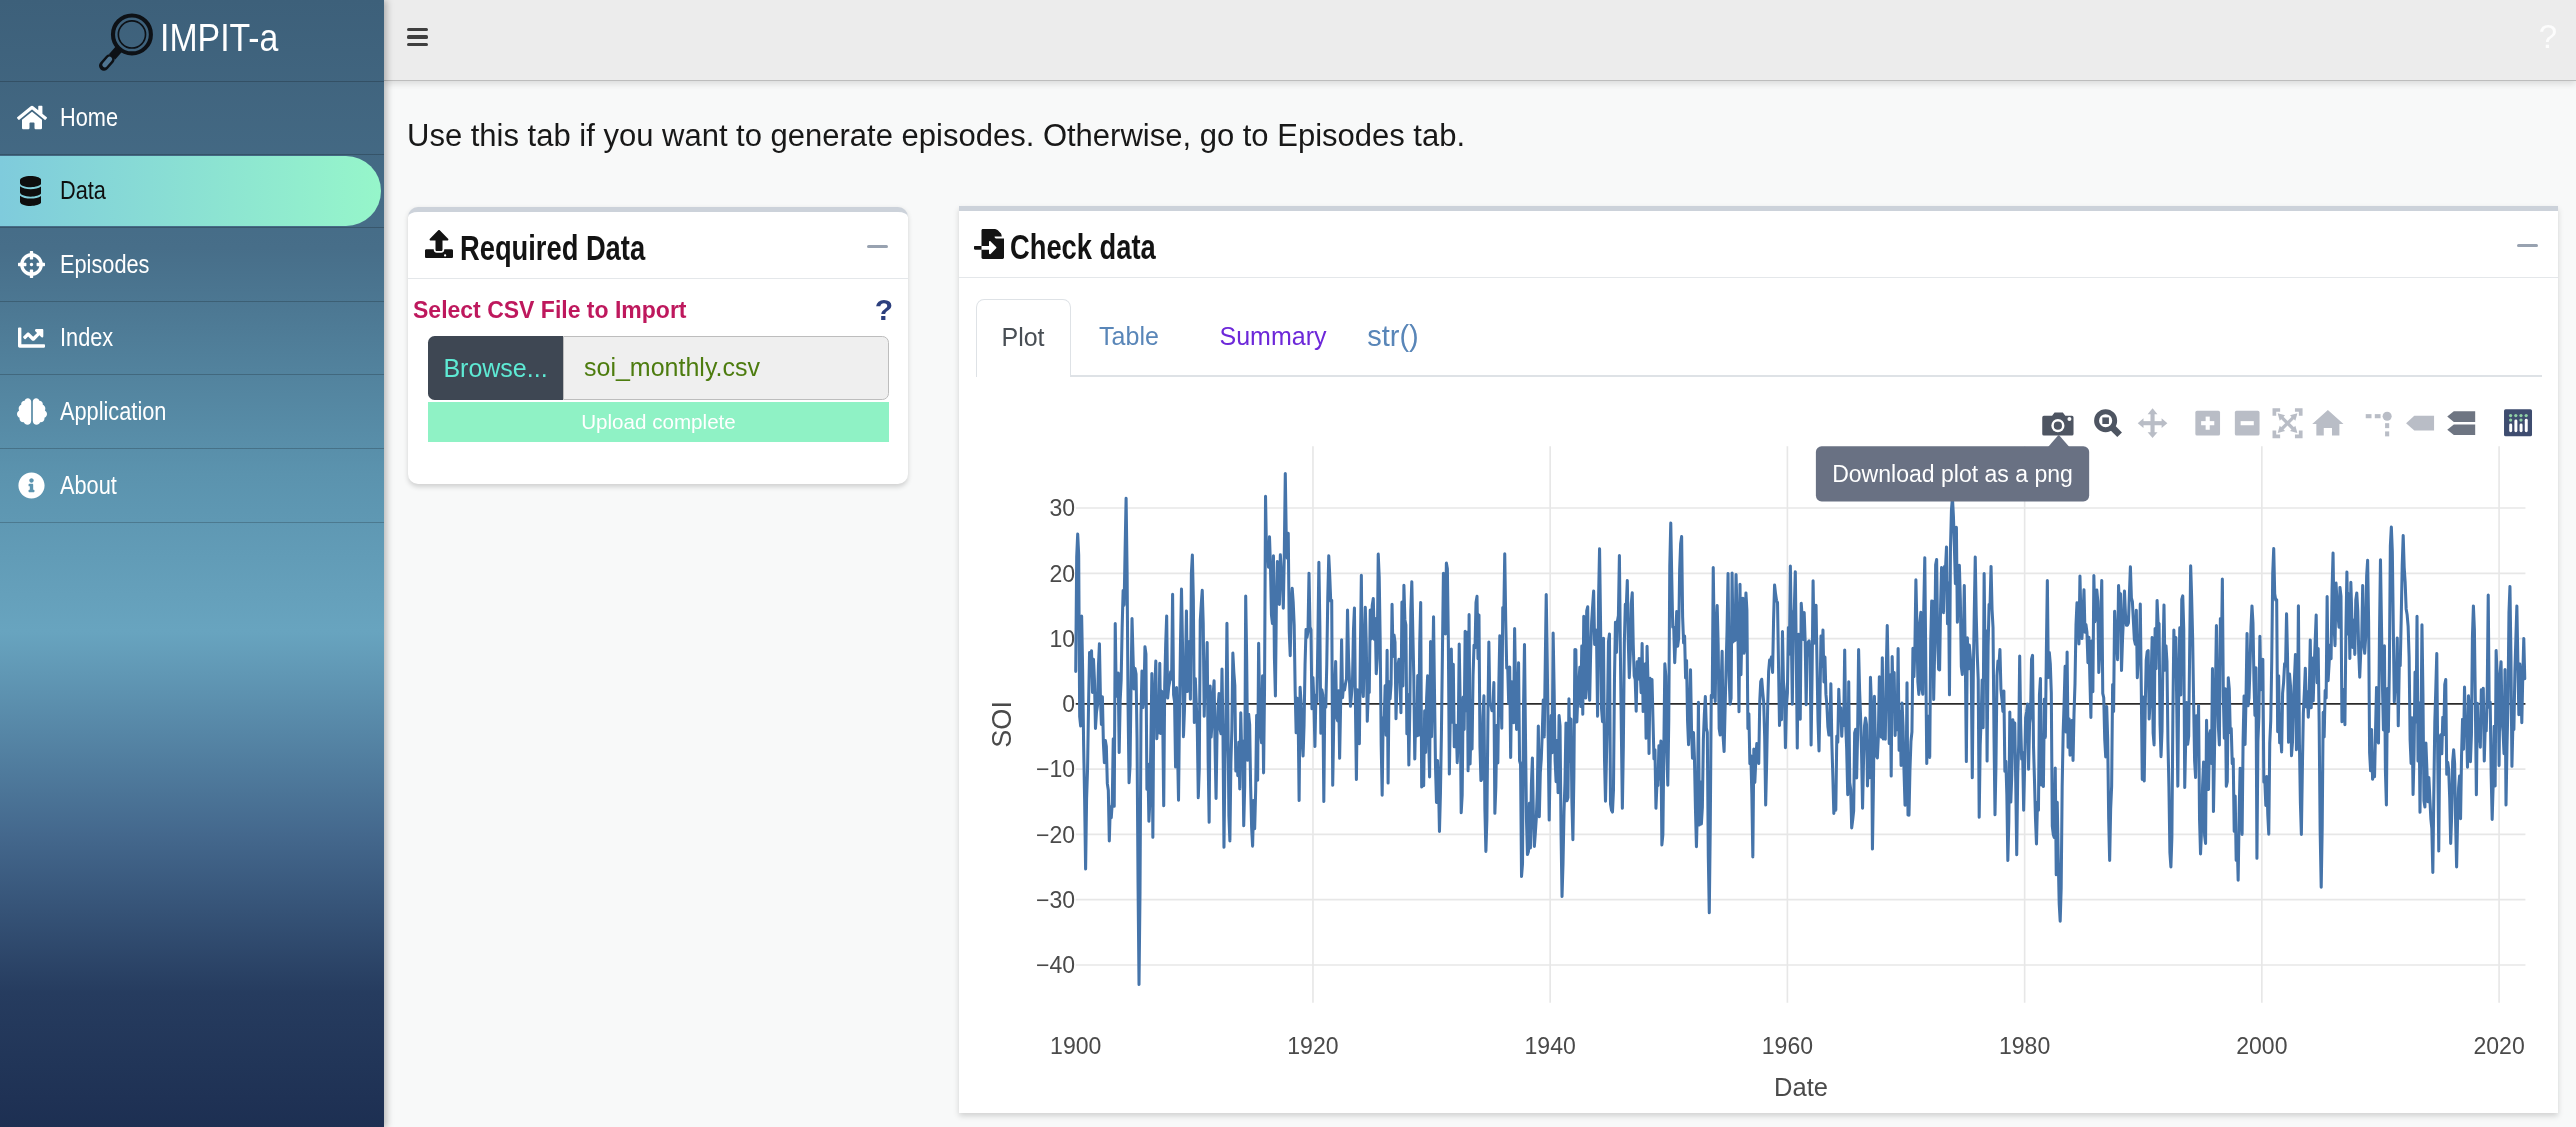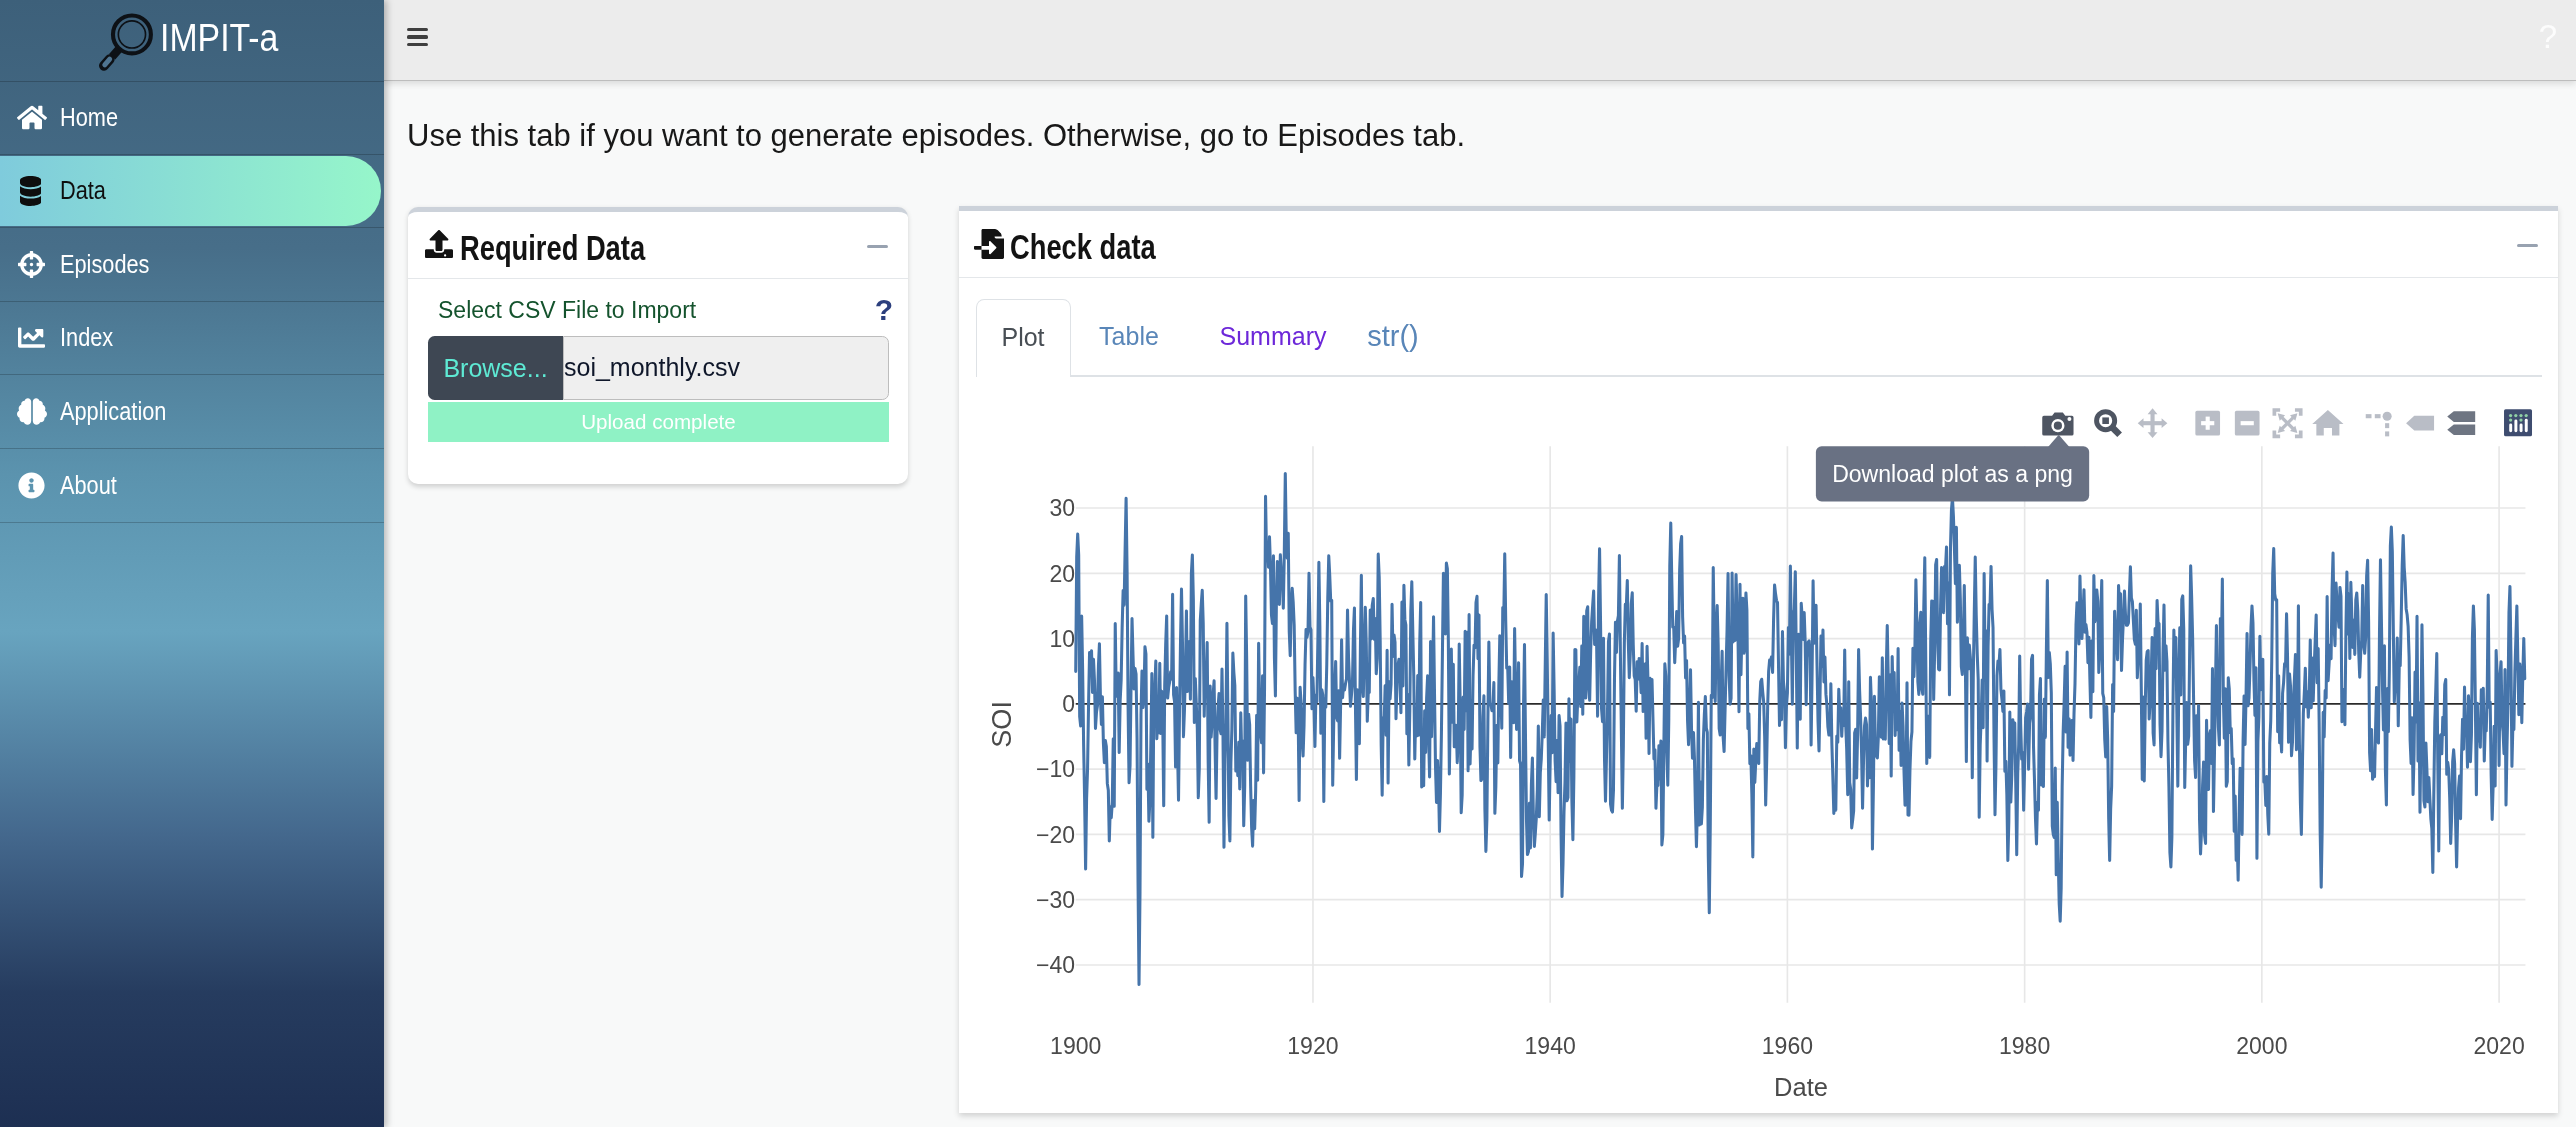--- a/index.html
+++ b/index.html
@@ -15,25 +15,25 @@
 </header>
 <span style="position:absolute;left:407px;top:118px;font-size:31px;color:#181818">Use this tab if you want to generate episodes. Otherwise, go to Episodes tab.</span>
 <div style="position:absolute;background:#fff;border-radius:10px;border-top:5px solid #ccd2da;box-shadow:0 2.5px 5.8px rgba(0,0,0,0.16);left:408px;top:207px;width:500px;height:272px">
 <div style="position:absolute;left:0;top:0;width:100%;height:66px;border-bottom:1.6px solid #e4e7ea">
 <svg style="position:absolute;left:16.5px;top:18px" width="28" height="28" viewBox="0 0 512 512" preserveAspectRatio="xMidYMid meet">
         <path d="M296 384h-80c-13.3 0-24-10.7-24-24V192h-87.7c-17.8 0-26.7-21.5-14.1-34.1L242.3 5.7c7.5-7.5 19.8-7.5 27.3 0l152.2 152.2c12.6 12.6 3.7 34.1-14.1 34.1H320v168c0 13.3-10.7 24-24 24zm216-8v112c0 13.3-10.7 24-24 24H24c-13.3 0-24-10.7-24-24V376c0-13.3 10.7-24 24-24h136v8c0 30.9 25.1 56 56 56h80c30.9 0 56-25.1 56-56v-8h136c13.3 0 24 10.7 24 24zm-124 88c0-11-9-20-20-20s-20 9-20 20 9 20 20 20 20-9 20-20z" fill="#131313"></path>
       </svg>
 <span style="position:absolute;left:52px;top:15.6px;font-size:35px;font-weight:bold;color:#131313;transform:scaleX(0.78);transform-origin:left center">Required Data</span>
 <div style="position:absolute;right:20px;top:33px;width:21.4px;height:3.3px;background:#98a2b0;border-radius:1.6px"></div>
 </div>
-<span style="position:absolute;left:30px;top:85px;font-size:23px;font-weight:normal;color:#14532d">Select CSV File to Import</span>
+<span style="position:absolute;left:5px;top:85px;font-size:23px;font-weight:bold;color:#be185d">Select CSV File to Import</span>
 <span style="position:absolute;right:15px;top:81px;font-size:30px;font-weight:bold;color:#2c3f7d">?</span>
 <div style="position:absolute;left:20px;top:124px;width:461px;height:64px">
 <div style="position:absolute;left:0;top:0;width:135px;height:64px;background:#3e4753;border-radius:6.6px 0 0 6.6px;text-align:center;line-height:64px;font-size:25px;color:#5eead4">Browse...</div>
-<div style="position:absolute;left:135px;top:0;width:326px;height:64px;background:#efefef;border:1.6px solid #bdbdbd;border-radius:0 6.6px 6.6px 0;box-sizing:border-box;line-height:61px;font-size:25px;color:#0f172a;">soi_monthly.csv</div>
+<div style="position:absolute;left:135px;top:0;width:326px;height:64px;background:#efefef;border:1.6px solid #bdbdbd;border-radius:0 6.6px 6.6px 0;box-sizing:border-box;line-height:61px;font-size:25px;color:#4d7c0f;padding-left:20px">soi_monthly.csv</div>
 </div>
 <div style="position:absolute;left:20px;top:190px;width:461px;height:40px;background:#8ff2c5;text-align:center;line-height:40px;font-size:20.6px;color:#ffffff">Upload complete</div>
 </div>
 <div style="position:absolute;background:#fff;border-radius:0;border-top:5px solid #ccd2da;box-shadow:0 2.5px 5.8px rgba(0,0,0,0.16);left:959px;top:206px;width:1599px;height:902px">
 <div style="position:absolute;left:0;top:0;width:100%;height:66px;border-bottom:1.6px solid #e4e7ea">
 <svg style="position:absolute;left:15px;top:18px" width="30" height="30" viewBox="0 0 512 512" preserveAspectRatio="xMidYMid meet">
         <path d="M16 288c-8.8 0-16 7.2-16 16v32c0 8.8 7.2 16 16 16h112v-64H16zm336-152V0H152c-13.3 0-24 10.7-24 24v264h128v-65.2c0-14.3 17.3-21.4 27.4-11.3l95 96.4c5.9 6.5 5.9 16.4 0 22.3l-95 96.4c-10.1 10.1-27.4 3-27.4-11.3V352H128v136c0 13.3 10.7 24 24 24h336c13.3 0 24-10.7 24-24V160H376c-13.2 0-24-10.8-24-24zm137-31L407.1 23c-15-15-35.3-23.4-56.5-23.4H344v128h128v-6.1c0-21.2-8.5-41.5-23-56.5z" fill="#131313"></path>
       </svg>
 <span style="position:absolute;left:51px;top:15.6px;font-size:35px;font-weight:bold;color:#131313;transform:scaleX(0.78);transform-origin:left center">Check data</span>
 <div style="position:absolute;right:20px;top:33px;width:21.4px;height:3.3px;background:#98a2b0;border-radius:1.6px"></div>

